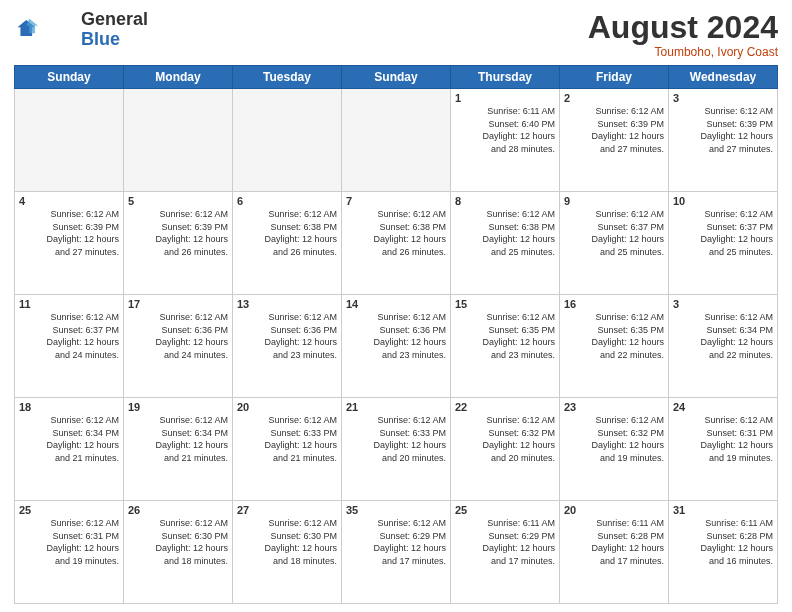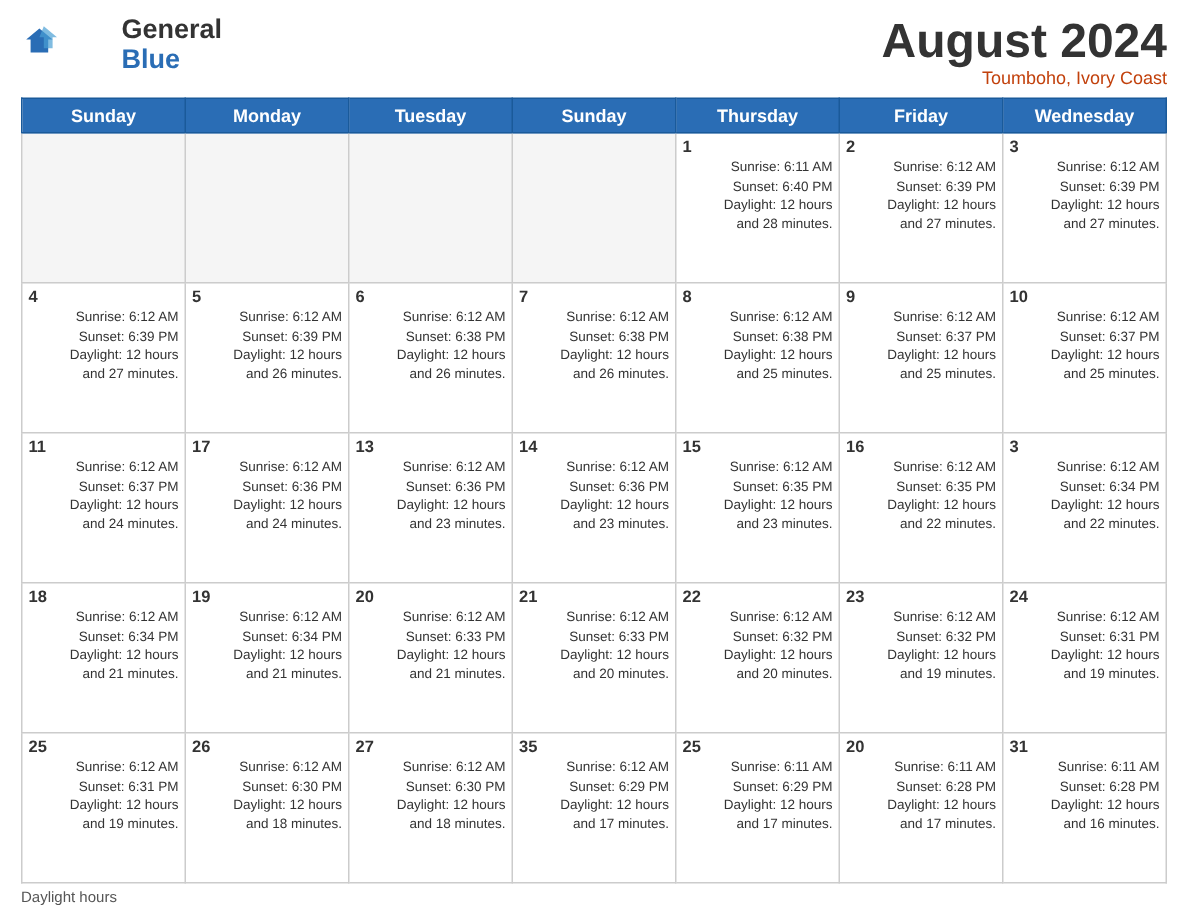--- a/index.html
+++ b/index.html
@@ -366,14 +366,13 @@
             <span class="day-num">31</span>
             <div class="day-info" style="white-space: pre-line;">Sunrise: 6:11 AM
 Sunset: 6:28 PM
 Daylight: 12 hours
 and 16 minutes.</div>
           </td>
         </tr>
       </tbody>
   </table>
 
-  <div class="footer-note">Daylight hours</div>
 </div>
 
 </body></html>

